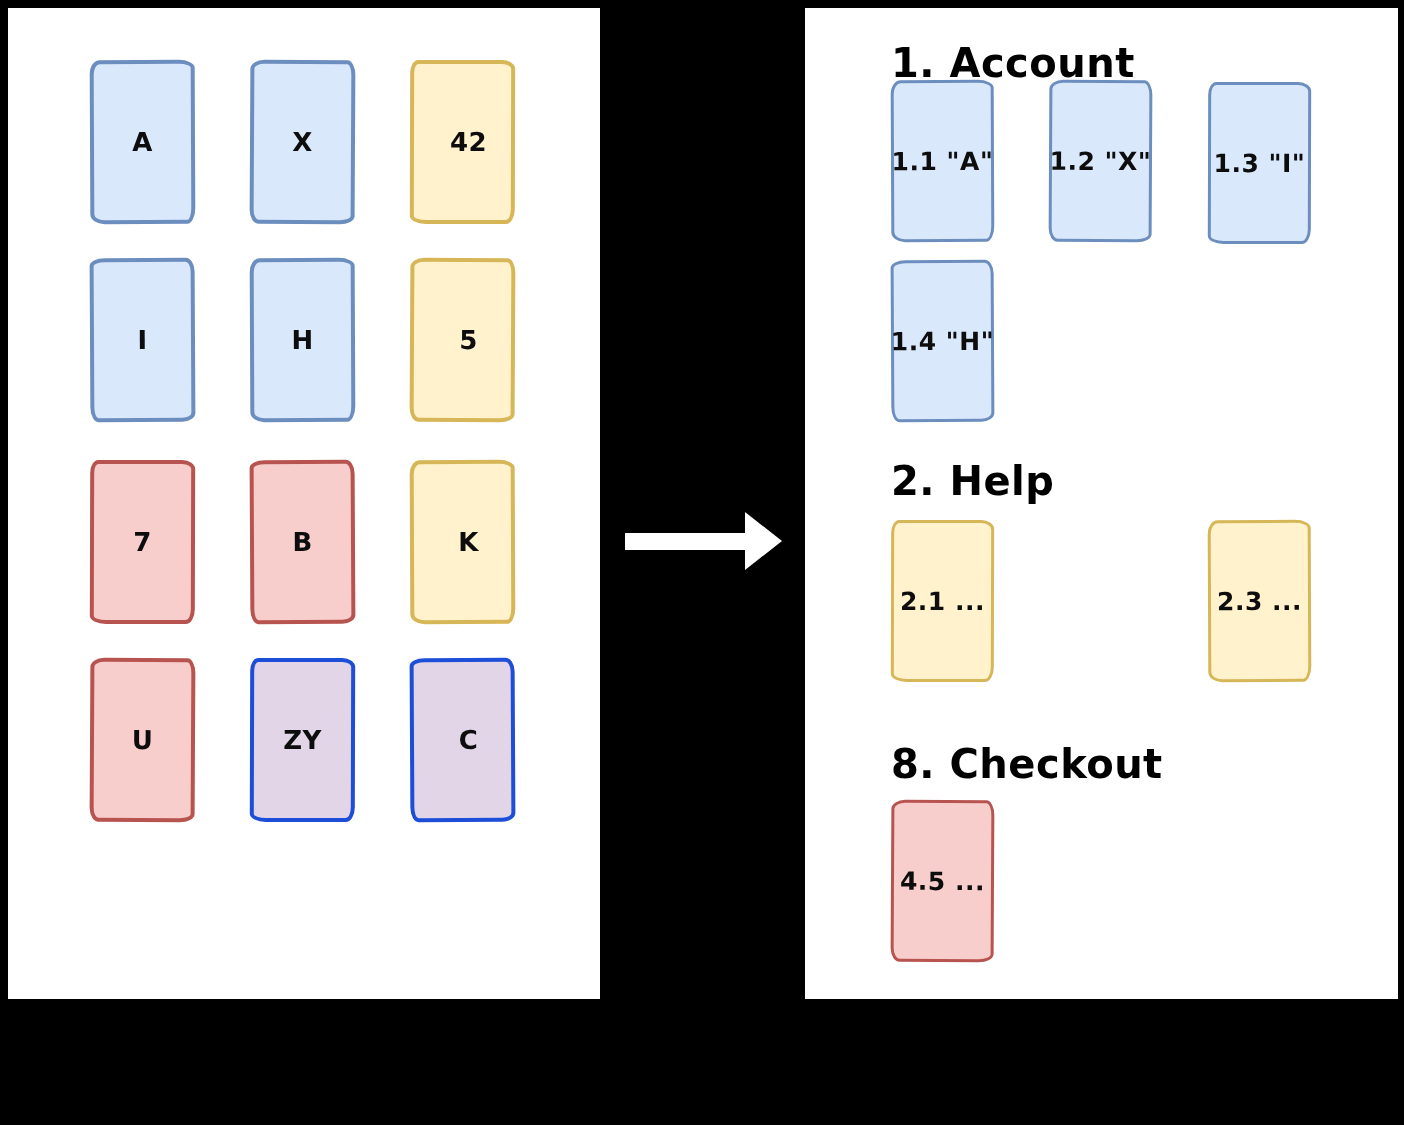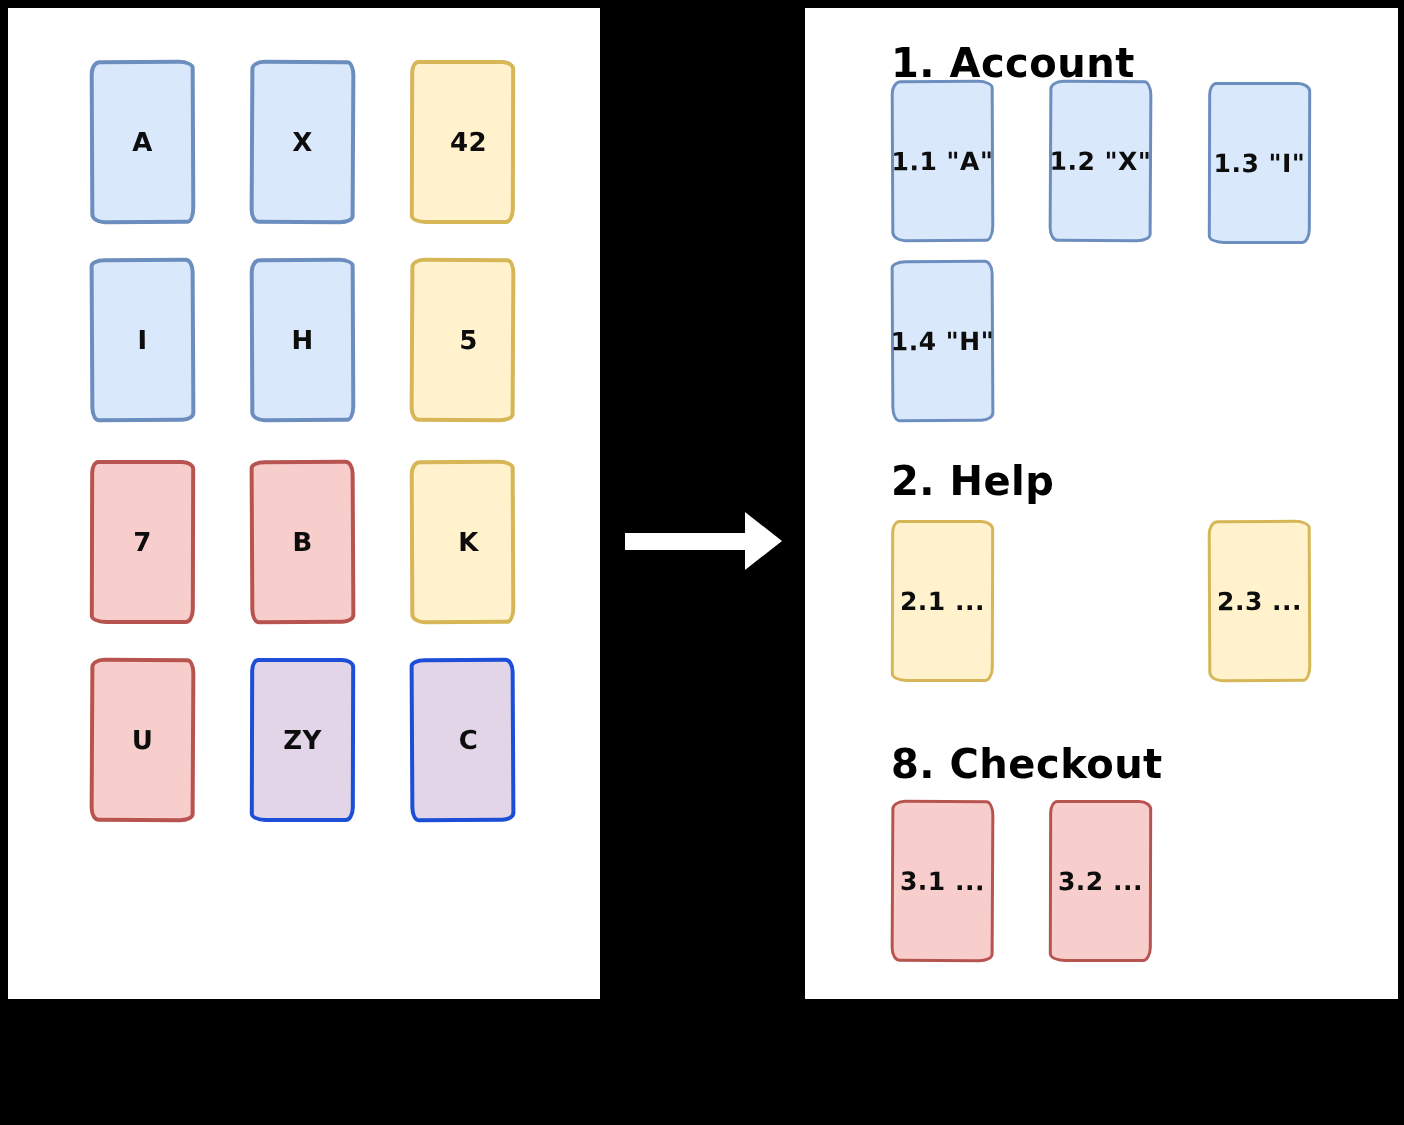--- a/index.html
+++ b/index.html
@@ -166,20 +166,17 @@
     <div id="title-help" class="group-title">2. Help</div>
     <div class="card rcard c-yellow w3 rc1" style="top:512px;">
         <span>2.1 ...</span>
       </div>
     <div class="card rcard c-yellow w1 rc3" style="top:512px;">
         <span>2.3 ...</span>
       </div>
 
     <div id="title-checkout" class="group-title">8. Checkout</div>
     <div class="card rcard c-red w2 rc1" style="top:792px;">
-        <span>3.1 ...</span>
-      </div>
-    <div class="card rcard c-red w3 rc2" style="top:792px;">
-        <span>3.2 ...</span>
+        <span>4.5 ...</span>
       </div>
   </div>
 
 </div>
 
 </body></html>

